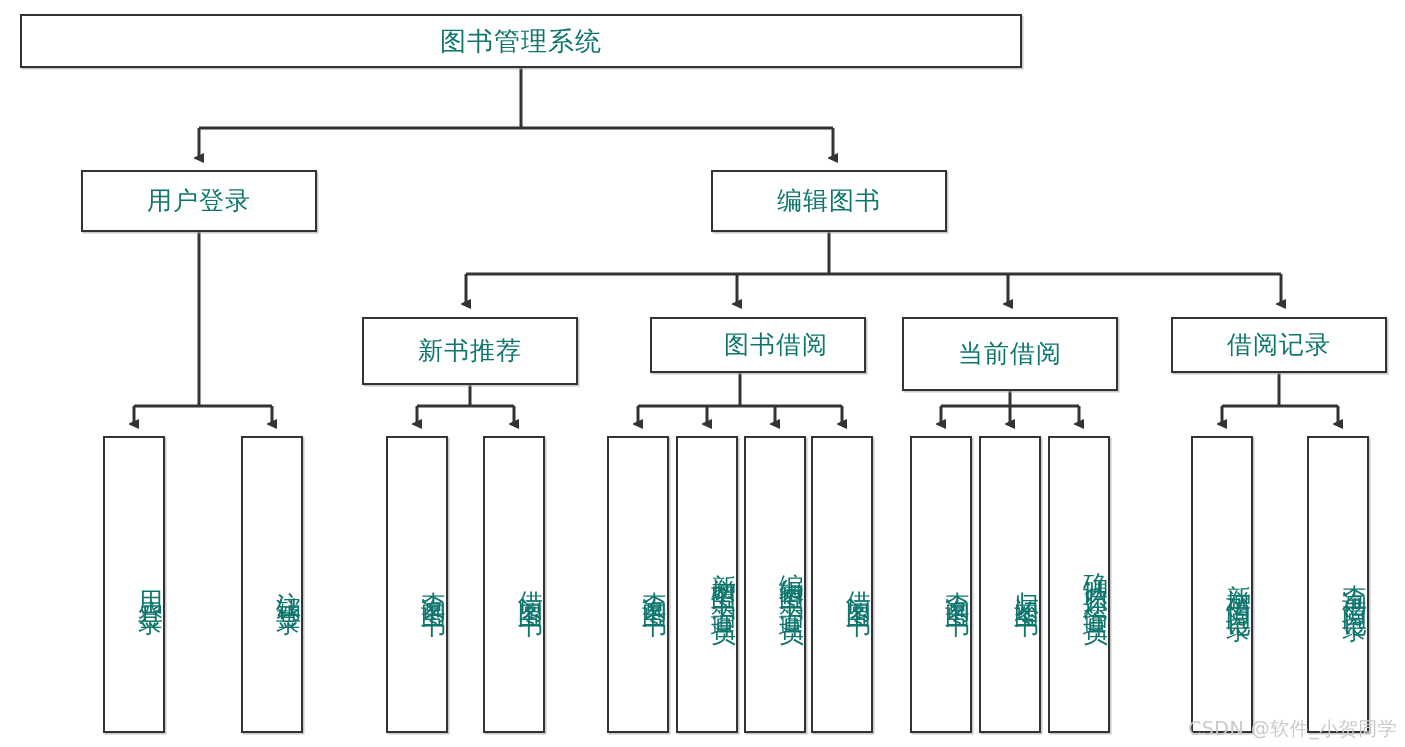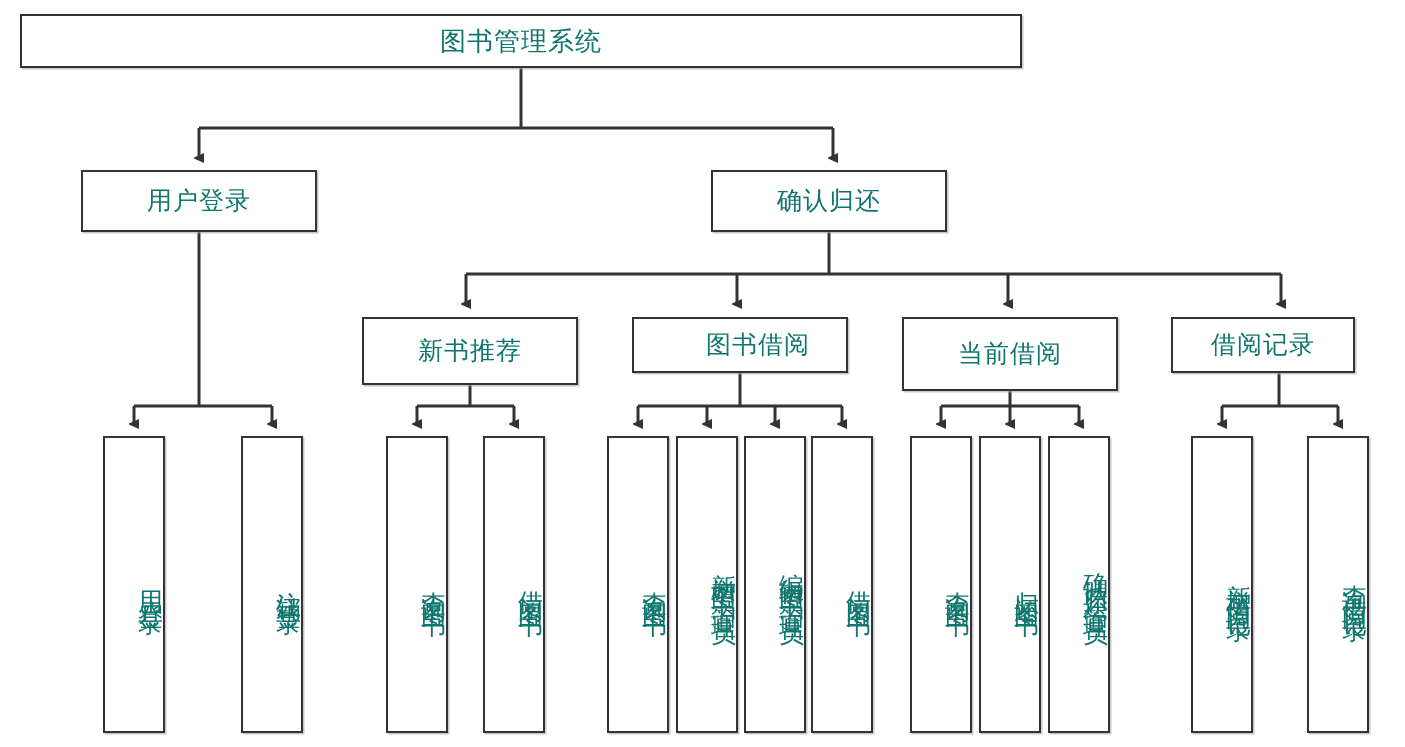--- a/index.html
+++ b/index.html
@@ -125,33 +125,33 @@
   </svg>
 
   <div class="node horiz root" style="left:20px; top:14px; width:1002px; height:54px;">
     <span>图书管理系统</span>
   </div>
 
   <div class="node horiz" style="left:81px; top:170px; width:236px; height:62px;">
     <span>用户登录</span>
   </div>
   <div class="node horiz" style="left:711px; top:170px; width:236px; height:62px;">
-    <span>确认归还</span>
+    <span>编辑图书</span>
   </div>
 
   <div class="node horiz" style="left:362px; top:317px; width:216px; height:68px;">
     <span>新书推荐</span>
   </div>
-  <div class="node horiz" style="left:632px; top:317px; width:216px; height:56px;padding-left:36px;">
+  <div class="node horiz" style="left:650px; top:317px; width:216px; height:56px;padding-left:36px;">
     <span>图书借阅</span>
   </div>
   <div class="node horiz" style="left:902px; top:317px; width:216px; height:74px;">
     <span>当前借阅</span>
   </div>
-  <div class="node horiz" style="left:1171px; top:317px; width:184px; height:56px;">
+  <div class="node horiz" style="left:1171px; top:317px; width:216px; height:56px;">
     <span>借阅记录</span>
   </div>
 
   <div class="node vert" style="left:103px; top:436px; width:62px; height:297px;">
     <span class="vtext">用户登录</span>
   </div>
   <div class="node vert" style="left:241px; top:436px; width:62px; height:297px;">
     <span class="vtext">注销登录</span>
   </div>
 
@@ -185,14 +185,15 @@
     <span class="vtext">确认归还（管理员）</span>
   </div>
 
   <div class="node vert" style="left:1191px; top:436px; width:62px; height:297px;">
     <span class="vtext">新增借阅记录</span>
   </div>
   <div class="node vert" style="left:1307px; top:436px; width:62px; height:297px;">
     <span class="vtext">查询借阅记录</span>
   </div>
 
+  <div class="watermark" style="left:1188px; top:716px;">CSDN @软件_小贺同学</div>
 
 </div>
 
 </body></html>

